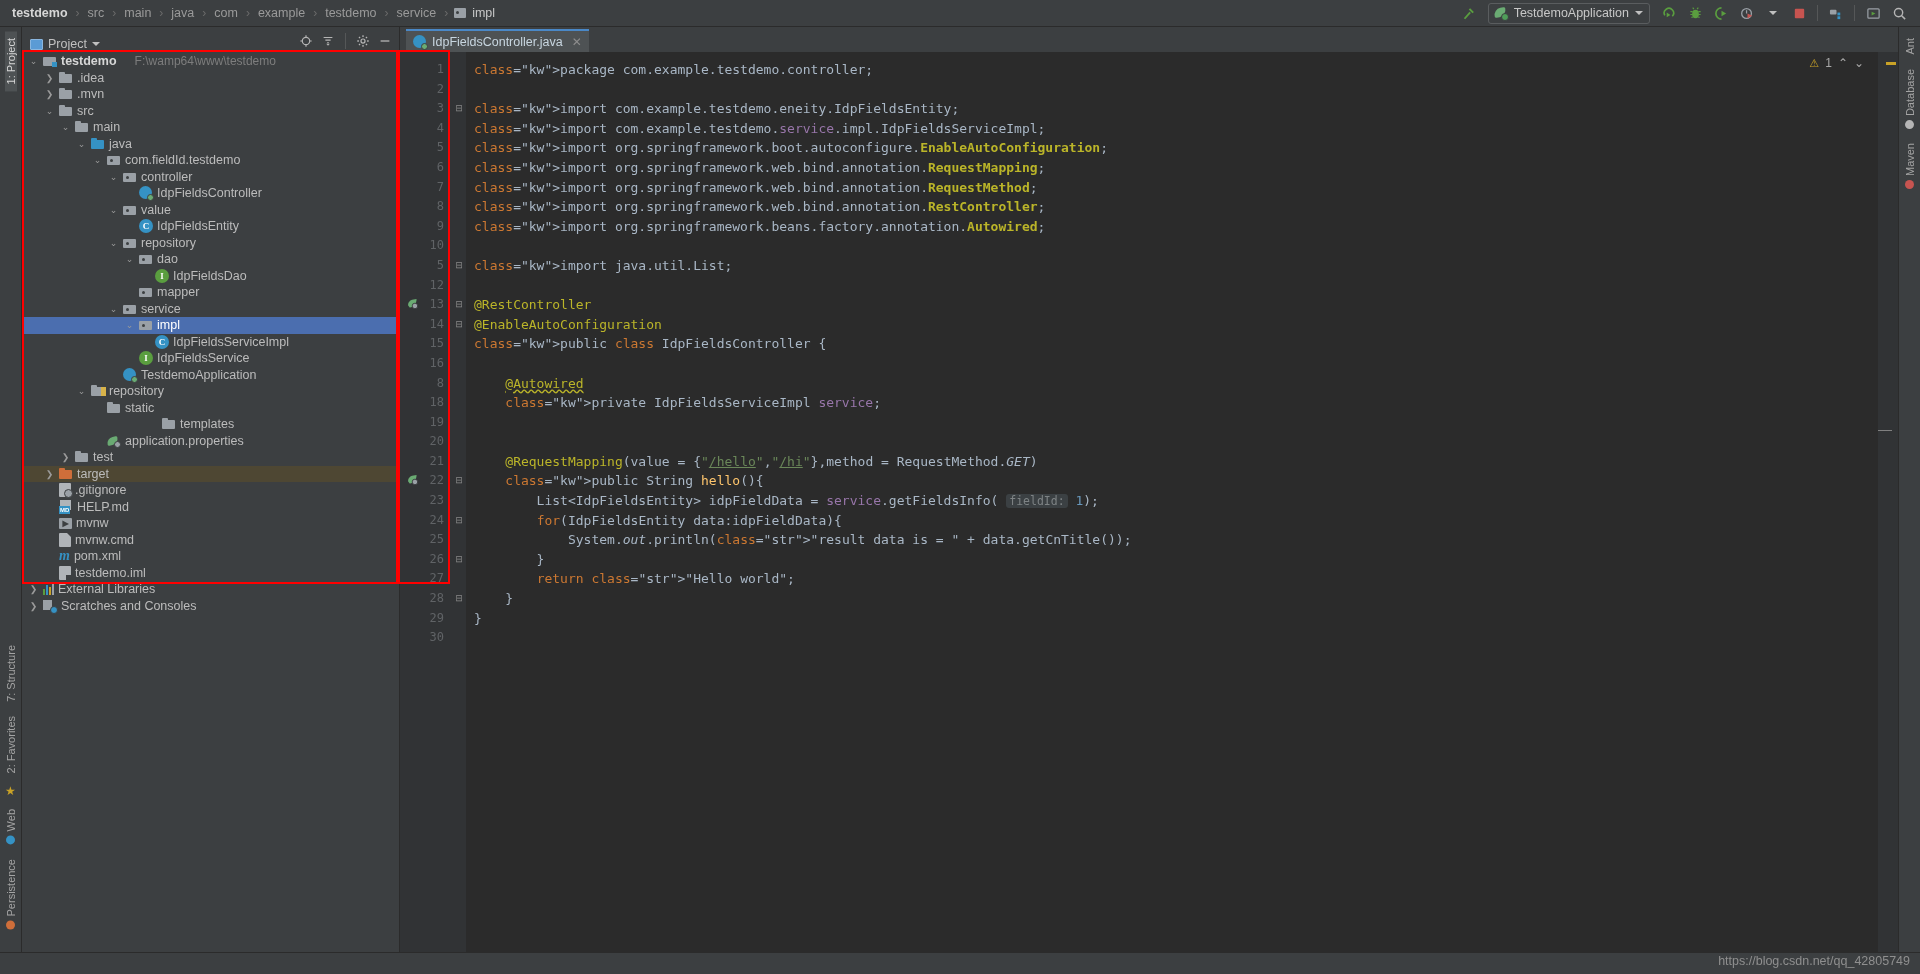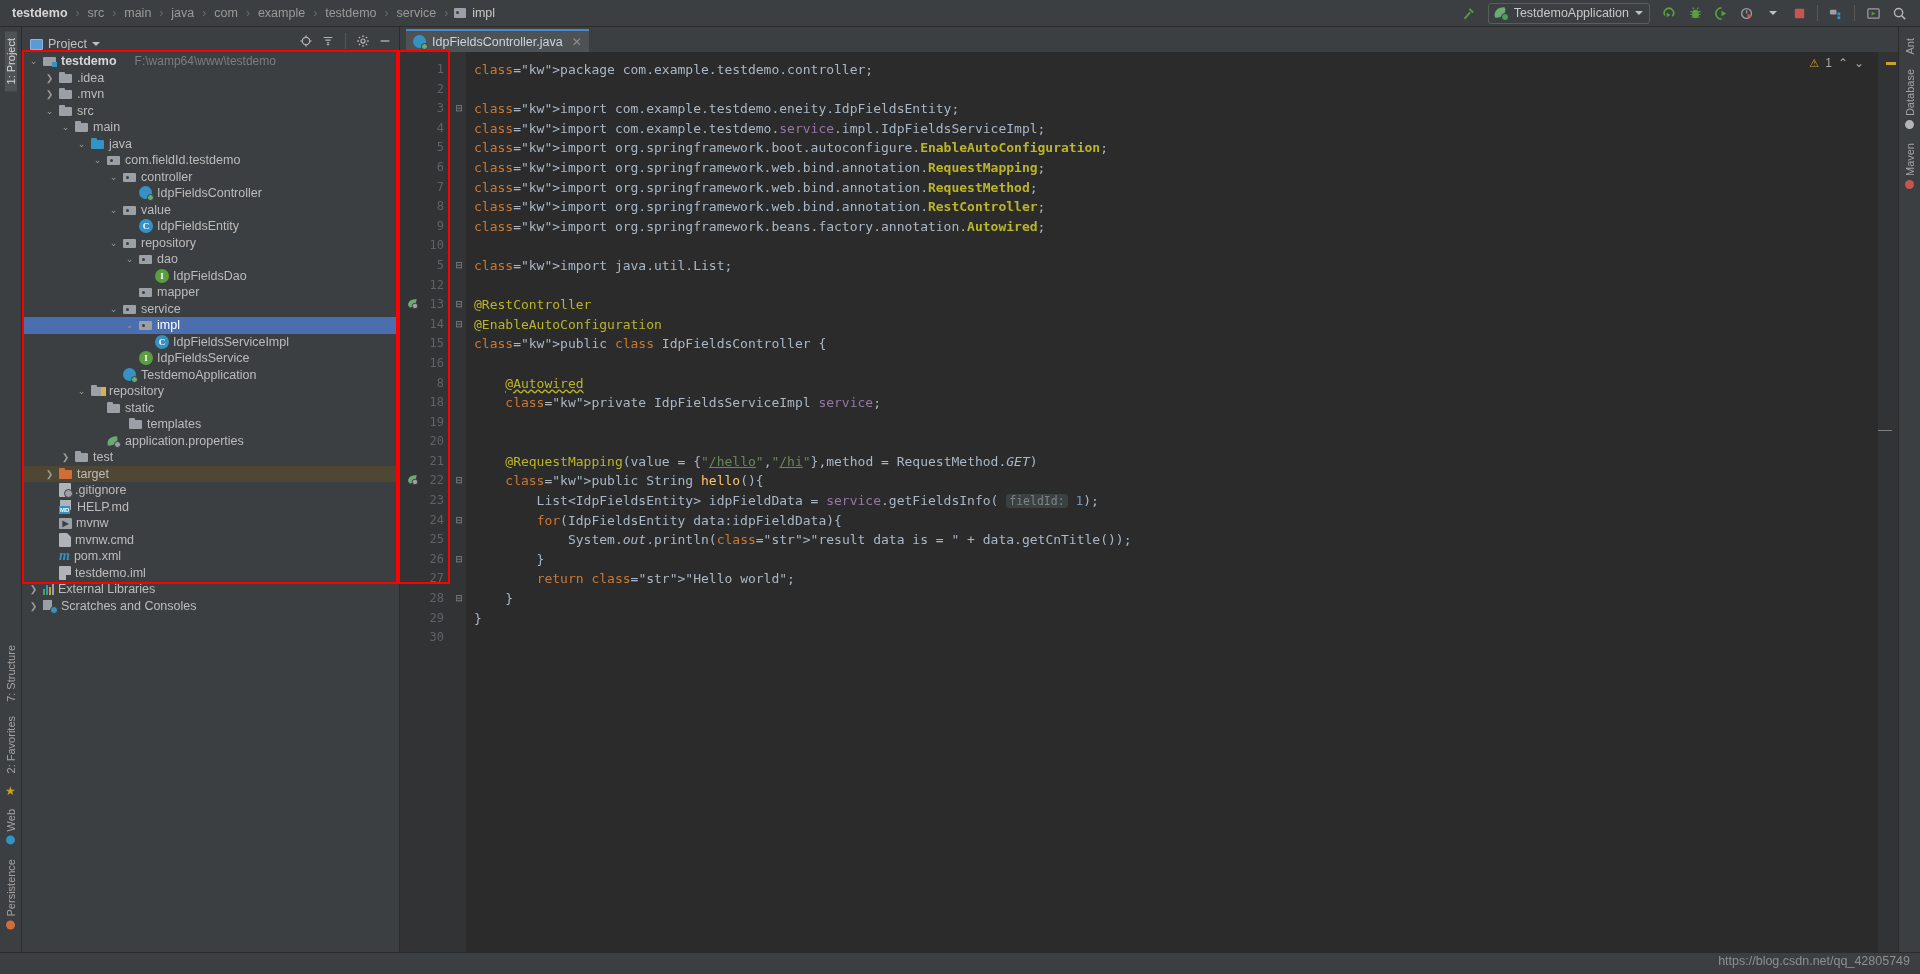--- a/index.html
+++ b/index.html
@@ -519,21 +519,21 @@
             </span>
             <span class="nlabel">repository</span>
           </div>
           <div class="node" style="padding-left: 70px;">
             <span class="arrow none"></span>
             <span style="display: inline-flex; align-items: center;">
               <span class="ic ic-folder"></span>
             </span>
             <span class="nlabel">static</span>
           </div>
-          <div class="node" style="padding-left: 92px;">
+          <div class="node" style="padding-left: 92px; margin-left: 33px;">
             <span class="arrow none"></span>
             <span style="display: inline-flex; align-items: center;">
               <span class="ic ic-folder"></span>
             </span>
             <span class="nlabel">templates</span>
           </div>
           <div class="node" style="padding-left: 70px;">
             <span class="arrow none"></span>
             <span style="display: inline-flex; align-items: center;">
               <span class="ic-props">

